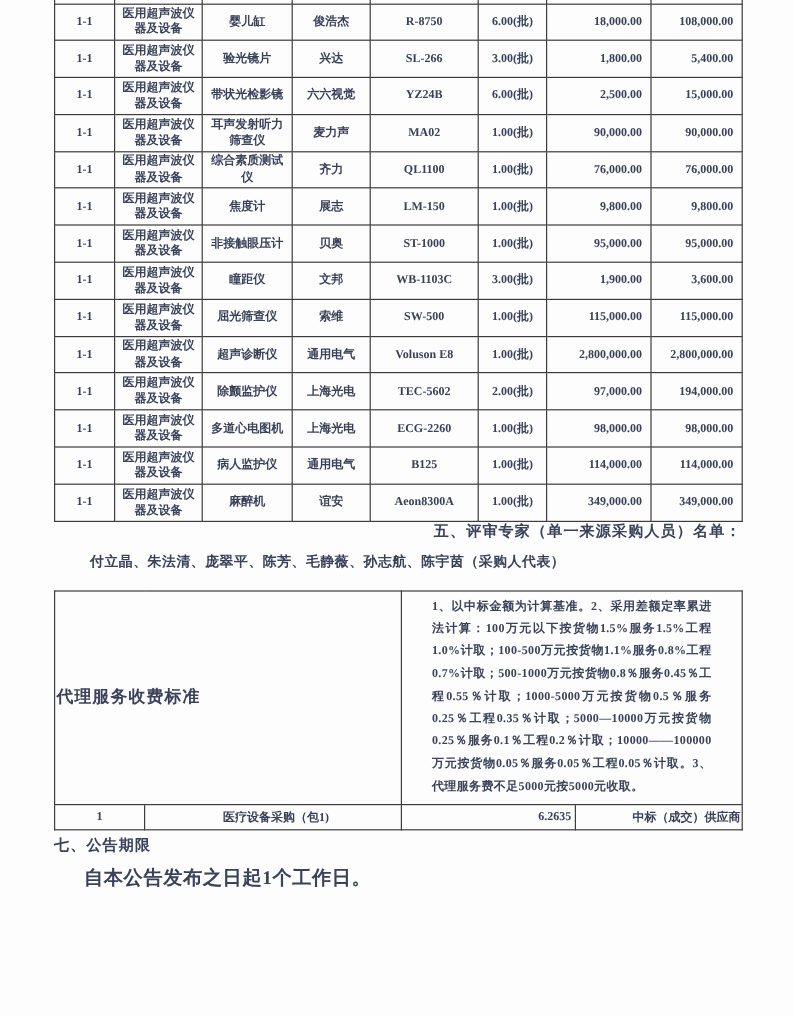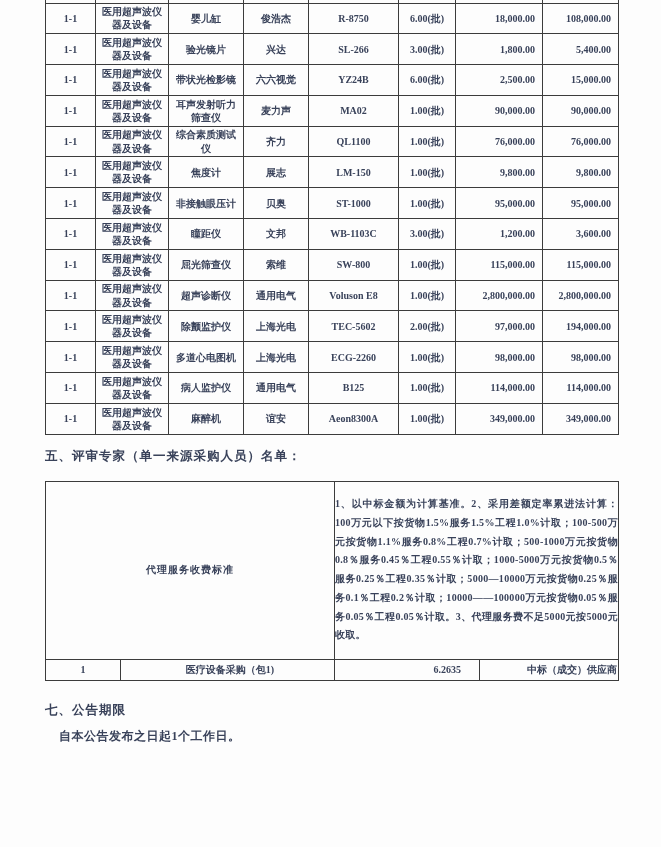--- a/index.html
+++ b/index.html
@@ -23,43 +23,43 @@
     height:30.8px;line-height:1.32;padding:1px 3px;
     word-break:break-all;
   }
   .equip-table tr.sliver td{height:3px;border-top:none;padding:0;}
   .equip-table td[data-col="unit"],
   .equip-table td[data-col="total"]{text-align:right;padding-right:7px;}
   .equip-table td[data-col="model"]{font-family:"Liberation Serif","DejaVu Serif",serif;}
 
   
   .sec-heading{font-size:12.5px;letter-spacing:1px;margin:0;}
-  .sec5-heading{margin-top:13px;}
+  .sec5-heading{text-align:right;}
   .names-line{font-size:11.5px;margin:9px 0 0 30px;letter-spacing:0.5px;}
   .sec6-heading{margin-top:15px;}
-  .sec7-heading{margin-top:21px;}
-  .sec7-body{font-size:12px;margin:9px 0 0 14px;letter-spacing:0.5px;}
+  .sec7-heading{margin-top:4px;}
+  .sec7-body{font-size:16px;margin:9px 0 0 25px;letter-spacing:0.5px;}
 
   
   .fee-table{margin-top:16px;font-size:10px;}
   .fee-table td{vertical-align:middle;}
   .fee-standard-label{
-    text-align:center;letter-spacing:1px;font-size:10px;
+    letter-spacing:1px;font-size:14px;
   }
   .fee-standard-text{
-    height:178px;padding:4px 0;
+    height:178px;padding:4px 25px;
     text-align:justify;line-height:1.87;
     letter-spacing:0.3px;
     vertical-align:top;
   }
   .fee-header td{height:24px;text-align:center;letter-spacing:0.5px;}
   .fee-data td{height:21px;}
   .fee-data td[data-name="fee-package-no"]{text-align:center;}
   .fee-data td[data-name="fee-package-name"]{text-align:center;padding-left:6px;}
-  .fee-data td[data-name="fee-amount"]{text-align:right;padding-right:18px;}
+  .fee-data td[data-name="fee-amount"]{text-align:right;padding-right:3px;}
   .fee-data td[data-name="fee-target"]{text-align:right;}
 </style>
 </head>
 <body>
 
 <div class="page" data-name="announcement-page">
   <div class="content" data-name="document-content">
 
     <table class="equip-table" data-name="equipment-table">
       <colgroup>
@@ -153,29 +153,29 @@
             <td data-col="unit" data-name="cell-unit">95,000.00</td>
             <td data-col="total" data-name="cell-total">95,000.00</td>
           </tr>
           <tr data-name="equipment-row">
             <td data-col="pkg" data-name="cell-pkg">1-1</td>
             <td data-col="category" data-name="cell-category">医用超声波仪器及设备</td>
             <td data-col="item" data-name="cell-item">瞳距仪</td>
             <td data-col="brand" data-name="cell-brand">文邦</td>
             <td data-col="model" data-name="cell-model">WB-1103C</td>
             <td data-col="qty" data-name="cell-qty">3.00(批)</td>
-            <td data-col="unit" data-name="cell-unit">1,200.00</td>
+            <td data-col="unit" data-name="cell-unit">1,900.00</td>
             <td data-col="total" data-name="cell-total">3,600.00</td>
           </tr>
           <tr data-name="equipment-row">
             <td data-col="pkg" data-name="cell-pkg">1-1</td>
             <td data-col="category" data-name="cell-category">医用超声波仪器及设备</td>
             <td data-col="item" data-name="cell-item">屈光筛查仪</td>
             <td data-col="brand" data-name="cell-brand">索维</td>
-            <td data-col="model" data-name="cell-model">SW-800</td>
+            <td data-col="model" data-name="cell-model">SW-500</td>
             <td data-col="qty" data-name="cell-qty">1.00(批)</td>
             <td data-col="unit" data-name="cell-unit">115,000.00</td>
             <td data-col="total" data-name="cell-total">115,000.00</td>
           </tr>
           <tr data-name="equipment-row">
             <td data-col="pkg" data-name="cell-pkg">1-1</td>
             <td data-col="category" data-name="cell-category">医用超声波仪器及设备</td>
             <td data-col="item" data-name="cell-item">超声诊断仪</td>
             <td data-col="brand" data-name="cell-brand">通用电气</td>
             <td data-col="model" data-name="cell-model">Voluson E8</td>
@@ -220,20 +220,21 @@
             <td data-col="brand" data-name="cell-brand">谊安</td>
             <td data-col="model" data-name="cell-model">Aeon8300A</td>
             <td data-col="qty" data-name="cell-qty">1.00(批)</td>
             <td data-col="unit" data-name="cell-unit">349,000.00</td>
             <td data-col="total" data-name="cell-total">349,000.00</td>
           </tr>
         </tbody>
     </table>
 
     <p class="sec-heading sec5-heading" data-name="section5-heading">五、评审专家（单一来源采购人员）名单：</p>
+    <p class="names-line" data-name="expert-names">付立晶、朱法清、庞翠平、陈芳、毛静薇、孙志航、陈宇茵（采购人代表）</p>
 
 
     <table class="fee-table" data-name="agency-fee-table">
       <colgroup>
         <col style="width:75px">
           <col style="width:214px">
         <col style="width:145px">
           <col style="width:139px">
       </colgroup>
       <tbody>

